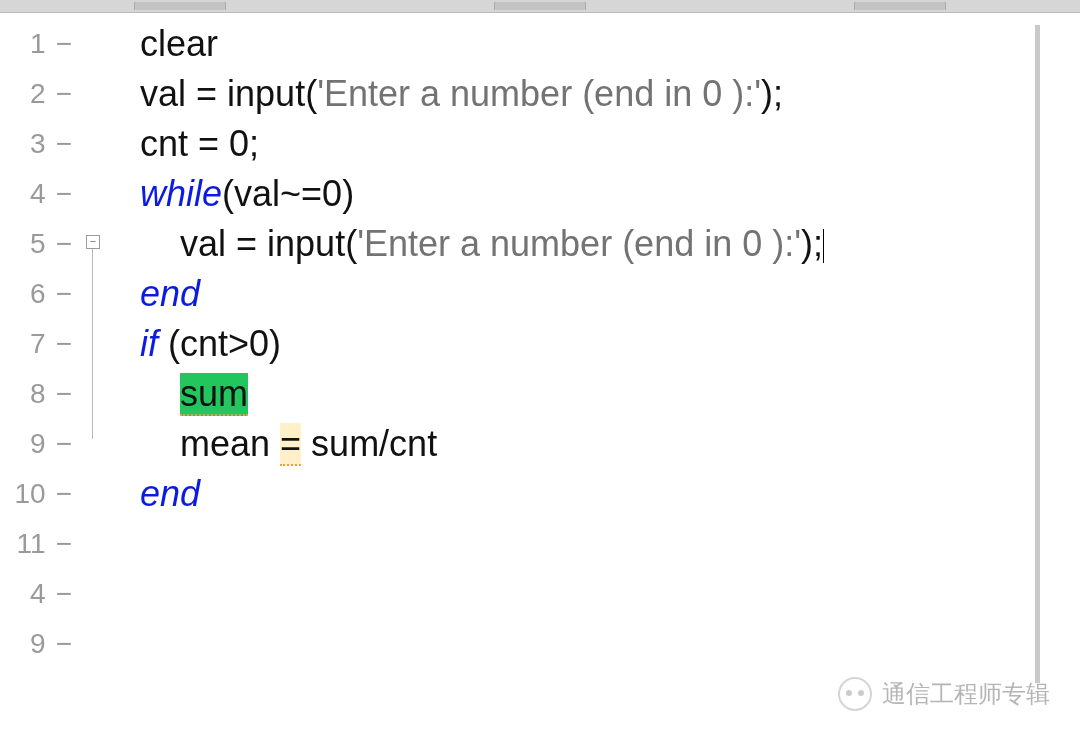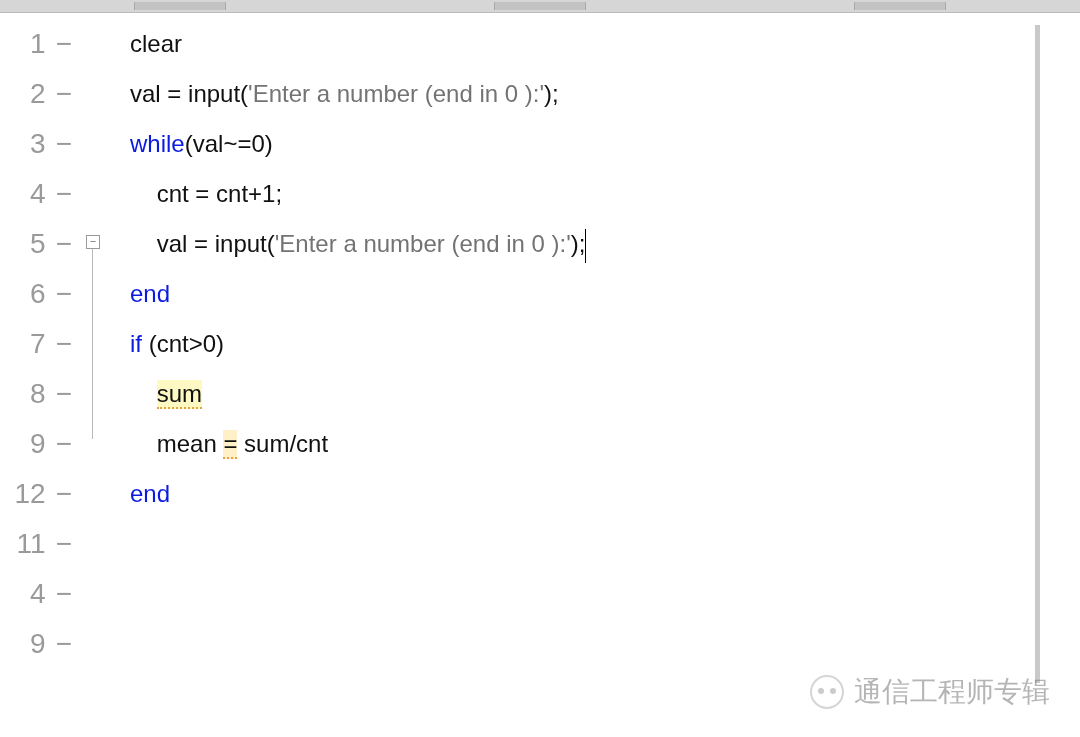--- a/index.html
+++ b/index.html
@@ -79,28 +79,28 @@
     color: #777;
   }
   .code-area {
     flex: 1;
     padding-top: 6px;
     position: relative;
   }
   .c-row {
     height: 50px;
     line-height: 50px;
-    font-size: 24px;
+    font-size: 36px;
     white-space: pre;
     color: #111;
   }
-  .kw   { color: #0b1be0; }
+  .kw   { color: #0b1be0; font-style: italic; }
   .str  { color: #737373; }
   .nm   { color: #111; }
-  .hl-y { background: #fef9c3; border-bottom: 2px dotted #e6a23c; margin-top: 32px; }
+  .hl-y { background: #22c55e; border-bottom: 2px dotted #e6a23c; margin-top: 32px; }
   .hl-o { background: #fff0c8; border-bottom: 2px dotted #e6a23c; }
   .cursor-bar {
     display: inline-block;
     width: 1px;
     height: 34px;
     background: #000;
     vertical-align: middle;
     margin-left: 0px;
   }
   .sep-bar {
@@ -110,21 +110,21 @@
     bottom: 50px;
     border-right: 5px solid #c9c9c9;
   }
   .watermark {
     position: absolute;
     right: 30px;
     bottom: 22px;
     display: flex;
     align-items: center;
     color: rgba(120,120,120,0.55);
-    font-size: 28px;
+    font-size: 24px;
     font-family: "Microsoft YaHei", sans-serif;
   }
   .wm-icon {
     width: 30px;
     height: 30px;
     border-radius: 50%;
     border: 2px solid rgba(150,150,150,0.4);
     margin-right: 10px;
     position: relative;
   }
@@ -182,21 +182,21 @@
       </div>
     <div class="g-row">
         <span class="g-num">8</span>
         <span class="g-dash">−</span>
       </div>
     <div class="g-row">
         <span class="g-num">9</span>
         <span class="g-dash">−</span>
       </div>
     <div class="g-row">
-        <span class="g-num">12</span>
+        <span class="g-num">10</span>
         <span class="g-dash">−</span>
       </div>
     <div class="g-row">
         <span class="g-num">11</span>
         <span class="g-dash">−</span>
       </div>
     <div class="g-row">
         <span class="g-num">4</span>
         <span class="g-dash">−</span>
       </div>
@@ -207,22 +207,22 @@
   </div>
 
   <div class="fold-col">
     <div class="fold-box" style="top:222px"><span>−</span></div>
     <div class="fold-line" style="top:236px;height:190px"></div>
   </div>
 
   <div class="code-area">
     <div class="c-row">   <span class="nm">clear</span></div>
     <div class="c-row">   <span class="nm">val = input(</span><span class="str">'Enter a number (end in 0 ):'</span><span class="nm">);</span></div>
+    <div class="c-row">   <span class="nm">cnt = 0;</span></div>
     <div class="c-row">   <span class="kw">while</span><span class="nm">(val~=0)</span></div>
-    <div class="c-row">       <span class="nm">cnt = cnt+1;</span></div>
     <div class="c-row">       <span class="nm">val = input(</span><span class="str">'Enter a number (end in 0 ):'</span><span class="nm">);</span><span class="cursor-bar"></span></div>
     <div class="c-row">   <span class="kw">end</span></div>
     <div class="c-row">   <span class="kw">if </span><span class="nm">(cnt&gt;0)</span></div>
     <div class="c-row">       <span class="nm hl-y">sum</span></div>
     <div class="c-row">       <span class="nm">mean </span><span class="nm hl-o">=</span><span class="nm"> sum/cnt</span></div>
     <div class="c-row">   <span class="kw">end</span></div>
 
     <div class="sep-bar"></div>
 
     <div class="watermark">

